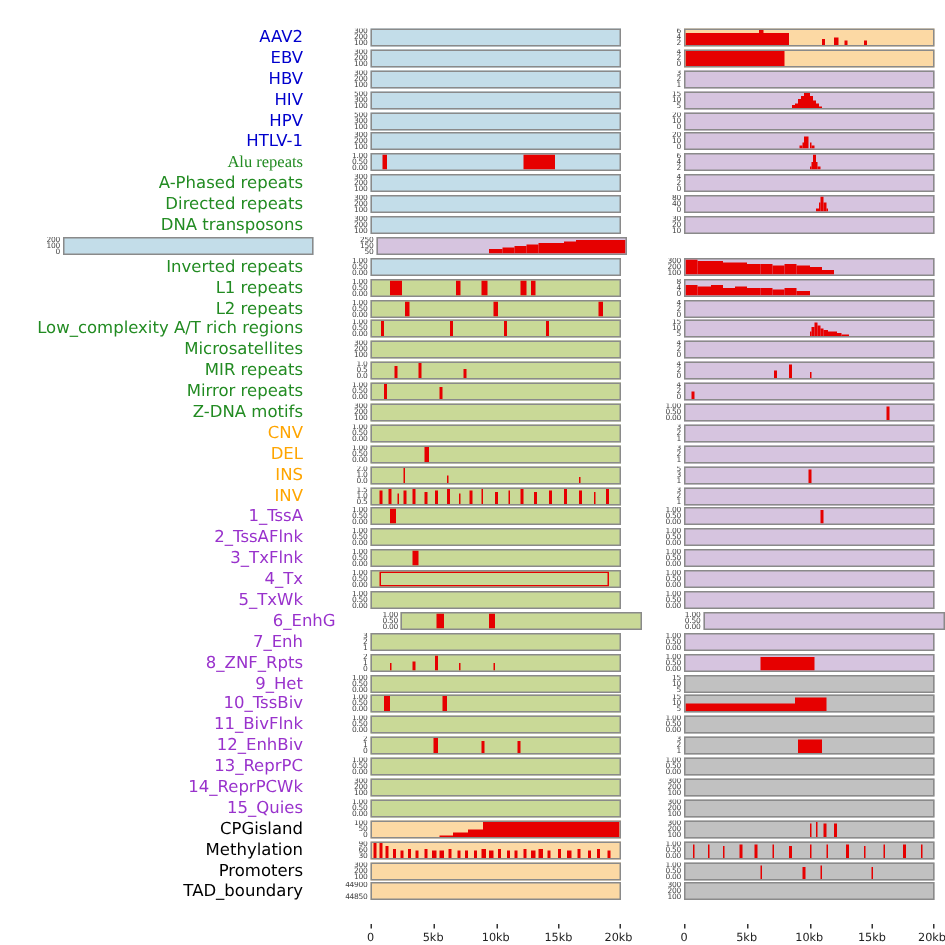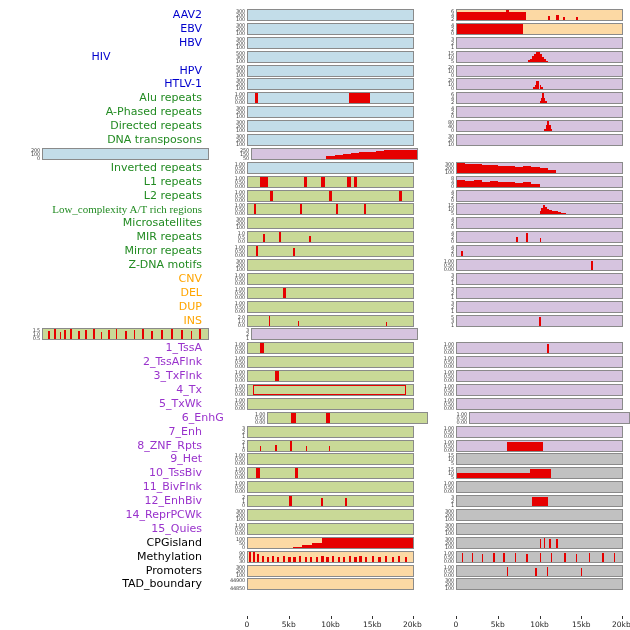--- a/index.html
+++ b/index.html
@@ -1,21 +1,21 @@
 <!DOCTYPE html>
 <html><head>
 <meta charset="utf-8">
 <style>
   html,body{margin:0;padding:0;}
   body{
     width:630px;height:630px;overflow:hidden;background:#ffffff;
     font-family:"DejaVu Sans","Liberation Sans",sans-serif;
   }
   .fig{position:relative;width:630px;height:630px;box-sizing:border-box;}
-  .rows{display:flex;flex-direction:column;padding-top:8px;}
+  .rows{display:flex;flex-direction:column;padding-top:18px;}
   .row{display:flex;align-items:center;height:13.9px;}
   .rowlabel{
     width:205px;box-sizing:border-box;padding-right:3px;
     font-size:11px;line-height:12px;text-align:right;white-space:nowrap;
     overflow:hidden;
   }
   .yaxis{
     width:42px;height:12px;box-sizing:border-box;padding-right:2px;
     display:flex;flex-direction:column;justify-content:space-between;align-items:flex-end;
     overflow:hidden;
@@ -87,21 +87,21 @@
         </div>
         <div class="panel" style="background: rgb(195, 221, 233);"></div>
         <div class="yaxis">
           <span class="yt">3</span>
           <span class="yt">2</span>
           <span class="yt">1</span>
         </div>
         <div class="panel" style="background: rgb(214, 196, 223);"></div>
       </div>
       <div class="row">
-        <div class="rowlabel" style="color: rgb(0, 0, 205); text-align: center;">HIV</div>
+        <div class="rowlabel" style="color: rgb(0, 0, 205);">HIV</div>
         <div class="yaxis">
           <span class="yt">500</span>
           <span class="yt">300</span>
           <span class="yt">100</span>
         </div>
         <div class="panel" style="background: rgb(195, 221, 233);"></div>
         <div class="yaxis">
           <span class="yt">15</span>
           <span class="yt">10</span>
           <span class="yt">5</span>
@@ -148,21 +148,21 @@
         </div>
         <div class="panel" style="background: rgb(214, 196, 223);">
           <div class="bar" style="left: 46%; width: 1%; height: 20%; background: rgb(230, 0, 0);"></div>
           <div class="bar" style="left: 47%; width: 1%; height: 45%; background: rgb(230, 0, 0);"></div>
           <div class="bar" style="left: 48%; width: 2%; height: 80%; background: rgb(230, 0, 0);"></div>
           <div class="bar" style="left: 50%; width: 1%; height: 45%; background: rgb(230, 0, 0);"></div>
           <div class="bar" style="left: 51%; width: 1%; height: 20%; background: rgb(230, 0, 0);"></div>
         </div>
       </div>
       <div class="row">
-        <div class="rowlabel" style="color: rgb(34, 139, 34);">Alu repeats</div>
+        <div class="rowlabel" style="color: rgb(34, 139, 34); font-family: Liberation Serif, serif;">Alu repeats</div>
         <div class="yaxis">
           <span class="yt">1.00</span>
           <span class="yt">0.50</span>
           <span class="yt">0.00</span>
         </div>
         <div class="panel" style="background: rgb(195, 221, 233);">
           <div class="bar" style="left: 4.5%; width: 1.8%; height: 100%; background: rgb(230, 0, 0);"></div>
           <div class="bar" style="left: 61.5%; width: 12.5%; height: 100%; background: rgb(230, 0, 0);"></div>
         </div>
         <div class="yaxis">
@@ -326,21 +326,21 @@
           <div class="bar" style="left: 91.5%; width: 1.8%; height: 100%; background: rgb(230, 0, 0);"></div>
         </div>
         <div class="yaxis">
           <span class="yt">4</span>
           <span class="yt">2</span>
           <span class="yt">0</span>
         </div>
         <div class="panel" style="background: rgb(214, 196, 223);"></div>
       </div>
       <div class="row">
-        <div class="rowlabel" style="color: rgb(34, 139, 34); font-family: Liberation Serif, serif;">Low_complexity A/T rich regions</div>
+        <div class="rowlabel" style="color: rgb(34, 139, 34);">Low_complexity A/T rich regions</div>
         <div class="yaxis">
           <span class="yt">1.00</span>
           <span class="yt">0.50</span>
           <span class="yt">0.00</span>
         </div>
         <div class="panel" style="background: rgb(201, 217, 151);">
           <div class="bar" style="left: 3.5%; width: 1.2%; height: 100%; background: rgb(230, 0, 0);"></div>
           <div class="bar" style="left: 31.5%; width: 1.2%; height: 100%; background: rgb(230, 0, 0);"></div>
           <div class="bar" style="left: 53.5%; width: 1.2%; height: 100%; background: rgb(230, 0, 0);"></div>
           <div class="bar" style="left: 70.5%; width: 1.2%; height: 100%; background: rgb(230, 0, 0);"></div>
@@ -465,35 +465,20 @@
           <div class="bar" style="left: 21.5%; width: 1.4%; height: 100%; background: rgb(230, 0, 0);"></div>
         </div>
         <div class="yaxis">
           <span class="yt">3</span>
           <span class="yt">2</span>
           <span class="yt">1</span>
         </div>
         <div class="panel" style="background: rgb(214, 196, 223);"></div>
       </div>
       <div class="row">
-        <div class="rowlabel" style="color: rgb(255, 165, 0);">DUP</div>
-        <div class="yaxis">
-          <span class="yt">1.00</span>
-          <span class="yt">0.50</span>
-          <span class="yt">0.00</span>
-        </div>
-        <div class="panel" style="background: rgb(201, 217, 151);"></div>
-        <div class="yaxis">
-          <span class="yt">3</span>
-          <span class="yt">2</span>
-          <span class="yt">1</span>
-        </div>
-        <div class="panel" style="background: rgb(214, 196, 223);"></div>
-      </div>
-      <div class="row">
         <div class="rowlabel" style="color: rgb(255, 165, 0);">INS</div>
         <div class="yaxis">
           <span class="yt">2.0</span>
           <span class="yt">1.0</span>
           <span class="yt">0.0</span>
         </div>
         <div class="panel" style="background: rgb(201, 217, 151);">
           <div class="bar" style="left: 12.5%; width: 1%; height: 100%; background: rgb(230, 0, 0);"></div>
           <div class="bar" style="left: 30%; width: 0.8%; height: 45%; background: rgb(230, 0, 0);"></div>
           <div class="bar" style="left: 83.5%; width: 0.8%; height: 40%; background: rgb(230, 0, 0);"></div>
@@ -501,20 +486,21 @@
         <div class="yaxis">
           <span class="yt">5</span>
           <span class="yt">3</span>
           <span class="yt">1</span>
         </div>
         <div class="panel" style="background: rgb(214, 196, 223);">
           <div class="bar" style="left: 49.5%; width: 1.4%; height: 90%; background: rgb(230, 0, 0);"></div>
         </div>
       </div>
       <div class="row">
+        <div class="rowlabel" style="color: rgb(255, 165, 0);">INV</div>
         <div class="yaxis">
           <span class="yt">1.5</span>
           <span class="yt">1.0</span>
           <span class="yt">0.5</span>
         </div>
         <div class="panel" style="background: rgb(201, 217, 151);">
           <div class="bar" style="left: 3%; width: 1%; height: 85%; background: rgb(230, 0, 0);"></div>
           <div class="bar" style="left: 6.5%; width: 1.2%; height: 100%; background: rgb(230, 0, 0);"></div>
           <div class="bar" style="left: 10%; width: 1%; height: 70%; background: rgb(230, 0, 0);"></div>
           <div class="bar" style="left: 13%; width: 1.2%; height: 90%; background: rgb(230, 0, 0);"></div>
@@ -745,20 +731,35 @@
           <div class="bar" style="left: 58.5%; width: 1.4%; height: 85%; background: rgb(230, 0, 0);"></div>
         </div>
         <div class="yaxis">
           <span class="yt">3</span>
           <span class="yt">2</span>
           <span class="yt">1</span>
         </div>
         <div class="panel" style="background: rgb(193, 193, 193);">
           <div class="bar" style="left: 45.5%; width: 9.5%; height: 90%; background: rgb(230, 0, 0);"></div>
         </div>
+      </div>
+      <div class="row">
+        <div class="rowlabel" style="color: rgb(153, 50, 204);">13_ReprPC</div>
+        <div class="yaxis">
+          <span class="yt">1.00</span>
+          <span class="yt">0.50</span>
+          <span class="yt">0.00</span>
+        </div>
+        <div class="panel" style="background: rgb(201, 217, 151);"></div>
+        <div class="yaxis">
+          <span class="yt">1.00</span>
+          <span class="yt">0.50</span>
+          <span class="yt">0.00</span>
+        </div>
+        <div class="panel" style="background: rgb(193, 193, 193);"></div>
       </div>
       <div class="row">
         <div class="rowlabel" style="color: rgb(153, 50, 204);">14_ReprPCWk</div>
         <div class="yaxis">
           <span class="yt">300</span>
           <span class="yt">200</span>
           <span class="yt">100</span>
         </div>
         <div class="panel" style="background: rgb(201, 217, 151);"></div>
         <div class="yaxis">

